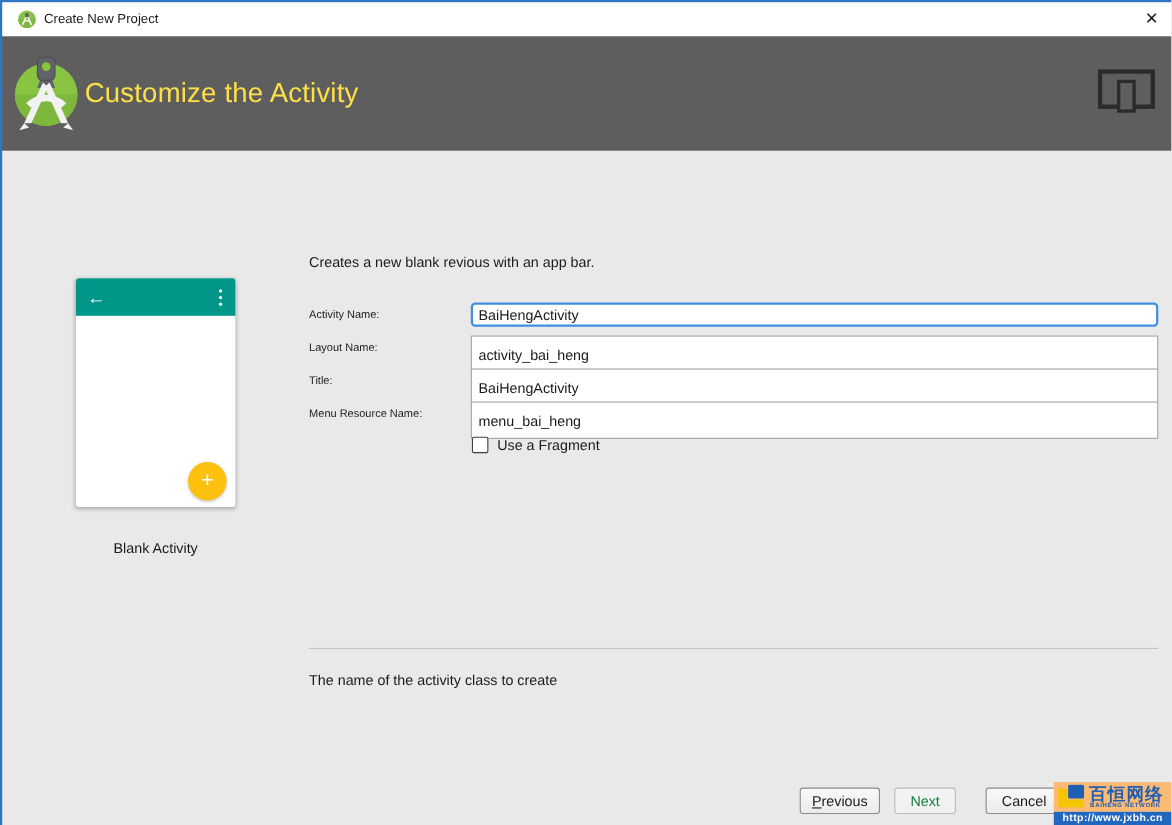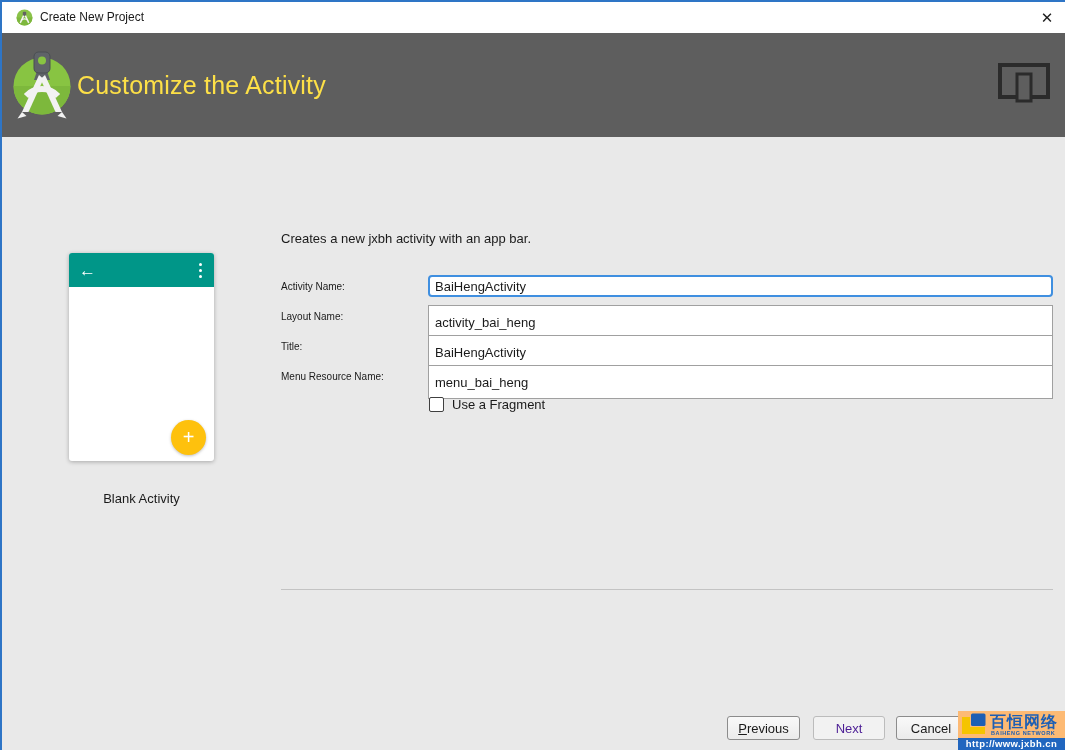--- a/index.html
+++ b/index.html
@@ -56,21 +56,21 @@
   .chk-label { font-size:13px; color:#1a1a1a; }
 
   .divider { position:absolute; left:281px; top:589px; width:772px; height:1px; background:#c3c3c3; }
   .hint { position:absolute; left:281px; top:611px; font-size:13px; color:#1a1a1a; }
 
   
   .btn { position:absolute; top:716px; height:24px; font-family:"Liberation Sans",sans-serif;
          font-size:13px; color:#1a1a1a; border:1px solid #8c8c8c; border-radius:3px;
          background:linear-gradient(#f9f9f9,#ebebeb); cursor:pointer; }
   .btn-previous { left:727px; width:73px; }
-  .btn-next { left:813px; width:72px; color:#4c1d95; border-color:#bcbcbc;
+  .btn-next { left:813px; width:56px; color:#15803d; border-color:#bcbcbc;
               background:#f2f2f2; cursor:default; }
   .btn-cancel { left:896px; width:70px; }
   .mn { text-decoration:underline; }
 
   
   .watermark { position:absolute; left:958px; top:711px; width:107px; height:39px; z-index:20; }
   .wm-top { position:absolute; left:0; top:0; width:107px; height:27px; background:#fdba74; }
   .wm-logo { position:absolute; left:3px; top:2px; }
   .wm-cn { position:absolute; left:32px; top:1px; font-size:16px; font-weight:bold; color:#1e5fb4;
            letter-spacing:1px; white-space:nowrap; }
@@ -125,21 +125,21 @@
       <span class="kebab">
           <i></i>
           <i></i>
           <i></i>
         </span>
     </div>
     <div class="fab">+</div>
   </div>
   <div class="card-caption">Blank Activity</div>
 
-  <p class="form-desc">Creates a new jxbh activity with an app bar.</p>
+  <p class="form-desc">Creates a new blank revious with an app bar.</p>
 
   <div class="frow row1">
     <span class="flabel">Activity Name:</span>
     <span class="fwrap"><input class="focused" type="text" value="BaiHengActivity" style=""></span>
   </div>
   <div class="frow row2">
     <span class="flabel">Layout Name:</span>
     <span class="fwrap"><input type="text" value="activity_bai_heng" style=""></span>
   </div>
   <div class="frow row3">
@@ -150,20 +150,21 @@
     <span class="flabel">Menu Resource Name:</span>
     <span class="fwrap"><input type="text" value="menu_bai_heng" style=""></span>
   </div>
 
   <div class="chk-row">
     <span class="chk-box"></span>
     <span class="chk-label">Use a Fragment</span>
   </div>
 
   <div class="divider"></div>
+  <p class="hint">The name of the activity class to create</p>
 
   <button class="btn btn-previous"><span class="mn">P</span><span>revious</span></button>
   <button class="btn btn-next" disabled="">Next</button>
   <button class="btn btn-cancel">Cancel</button>
 
   <div class="watermark">
     <div class="wm-top">
       <svg class="wm-logo" width="27" height="23" viewBox="0 0 27 23">
         <rect x="1" y="4" width="8" height="17" fill="#f5c400"></rect>
         <rect x="9" y="14" width="15" height="7" fill="#f5c400"></rect>

